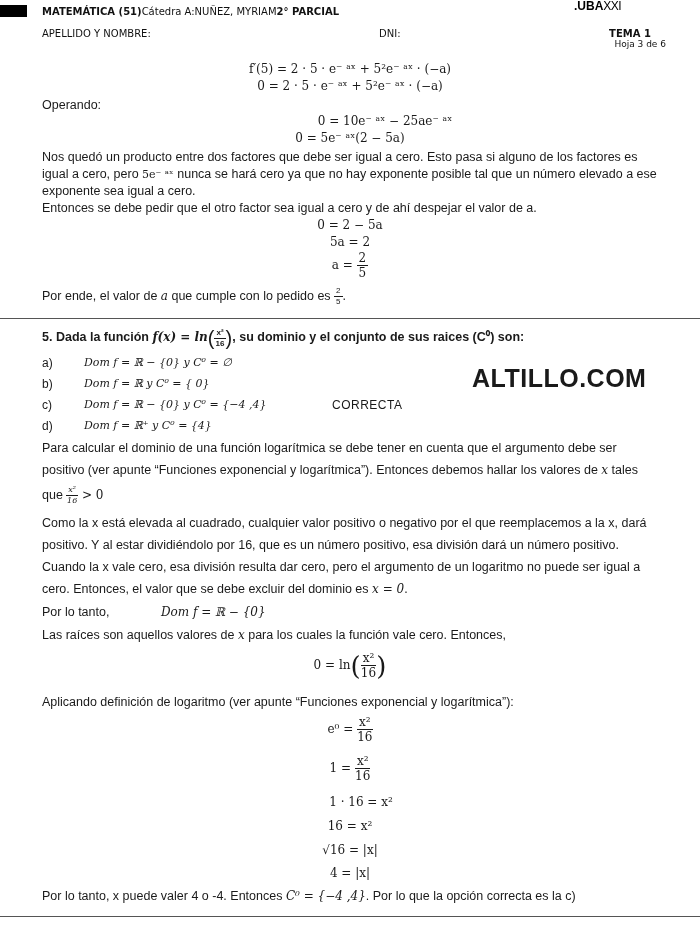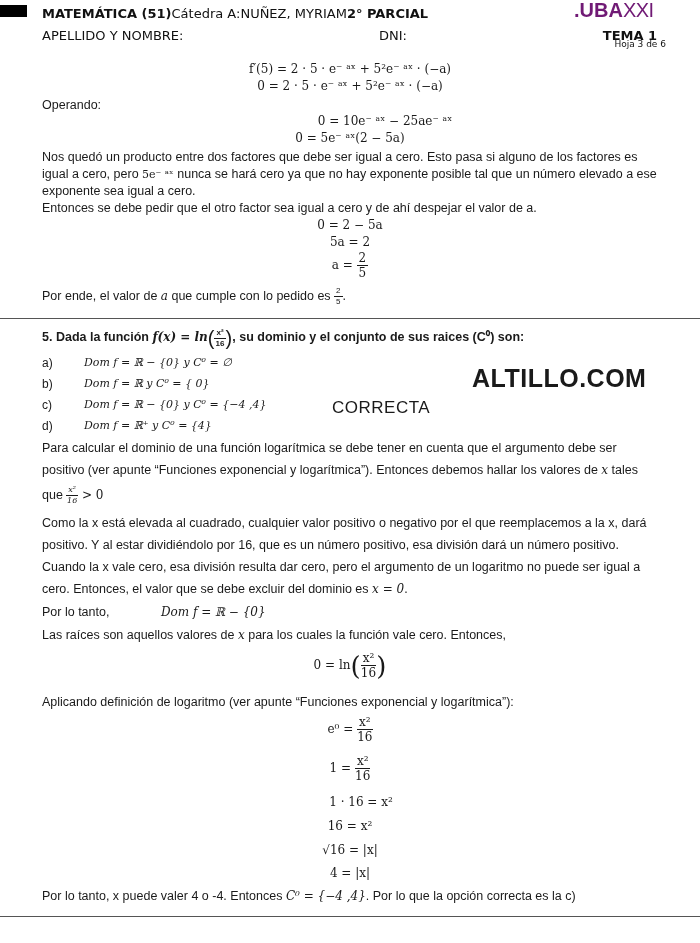--- a/index.html
+++ b/index.html
@@ -1,22 +1,22 @@
 <!DOCTYPE html>
 <html><head>
 <meta charset="utf-8">
 <style>
   html, body { margin:0; padding:0; background:#fff; }
   body { width:700px; height:943px; position:relative; overflow:hidden; color:#1a1a1a;
          font-family:"Liberation Sans", sans-serif; }
   .abs { position:absolute; }
   .black-tab { left:0; top:5px; width:27px; height:12px; background:#000; }
-  .hdr { font-family:"DejaVu Sans", sans-serif; font-size:13px; color:#111; }
+  .hdr { font-family:"DejaVu Sans", sans-serif; font-size:10px; color:#111; }
   .hdr b { font-weight:bold; }
-  .logo { font-family:"Liberation Sans", sans-serif; font-size:20px; color:#701a75; }
+  .logo { font-family:"Liberation Sans", sans-serif; font-size:12px; color:#000000; }
   .logo b { font-weight:bold; }
   .logo span.xxi { font-weight:normal; letter-spacing:-0.5px; }
   .math { font-family:"DejaVu Serif", serif; font-style:normal; font-size:12px; color:#1a1a1a; white-space:nowrap; }
   .center { left:0; width:700px; text-align:center; }
   .txt { font-size:12.5px; line-height:17px; color:#1a1a1a; left:42px; width:620px; }
   .frac { display:inline-block; vertical-align:middle; text-align:center; line-height:1; }
   .frac > span { display:block; }
   .frac .num { border-bottom:1px solid #1a1a1a; padding:0 2px 1px; }
   .frac .den { padding-top:1px; }
   .frac.sm { font-size:8px; }
@@ -73,21 +73,21 @@
     <span class="opt-letter" style="position:absolute; left:0;">a)</span>
     <span class="math" style="position:absolute; left:42px; font-style:italic; font-size:11px;">Dom f = ℝ − {0}   y  C⁰ = ∅</span>
   </div>
   <div style="height:17px; position:relative; margin-top:4px;">
     <span class="opt-letter" style="position:absolute; left:0;">b)</span>
     <span class="math" style="position:absolute; left:42px; font-style:italic; font-size:11px;">Dom f = ℝ      y  C⁰ = { 0}</span>
   </div>
   <div style="height:17px; position:relative; margin-top:4px;">
     <span class="opt-letter" style="position:absolute; left:0;">c)</span>
     <span class="math" style="position:absolute; left:42px; font-style:italic; font-size:11px;">Dom f = ℝ − {0}   y  C⁰ = {−4 ,4}</span>
-    <span style="position:absolute; left:290px; font-size:17px; letter-spacing:0.5px;">CORRECTA</span>
+    <span style="position:absolute; left:290px; font-size:12px; letter-spacing:0.5px;">CORRECTA</span>
   </div>
   <div style="height:17px; position:relative; margin-top:4px;">
     <span class="opt-letter" style="position:absolute; left:0;">d)</span>
     <span class="math" style="position:absolute; left:42px; font-style:italic; font-size:11px;">Dom f = ℝ⁺      y  C⁰ = {4}</span>
   </div>
 </div>
 <div class="abs watermark" style="left:472px; top:364px;">ALTILLO.COM</div>
 
 <div class="abs txt" style="top:440px;">Para calcular el dominio de una función logarítmica se debe tener en cuenta que el argumento debe ser</div>
 <div class="abs txt" style="top:462px;">

